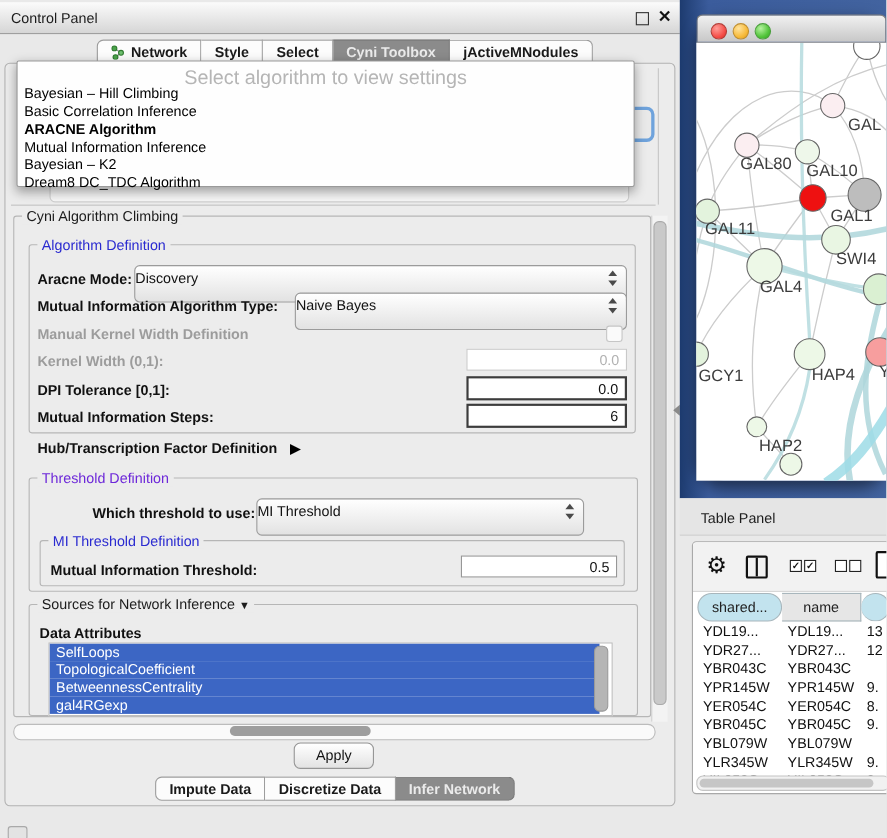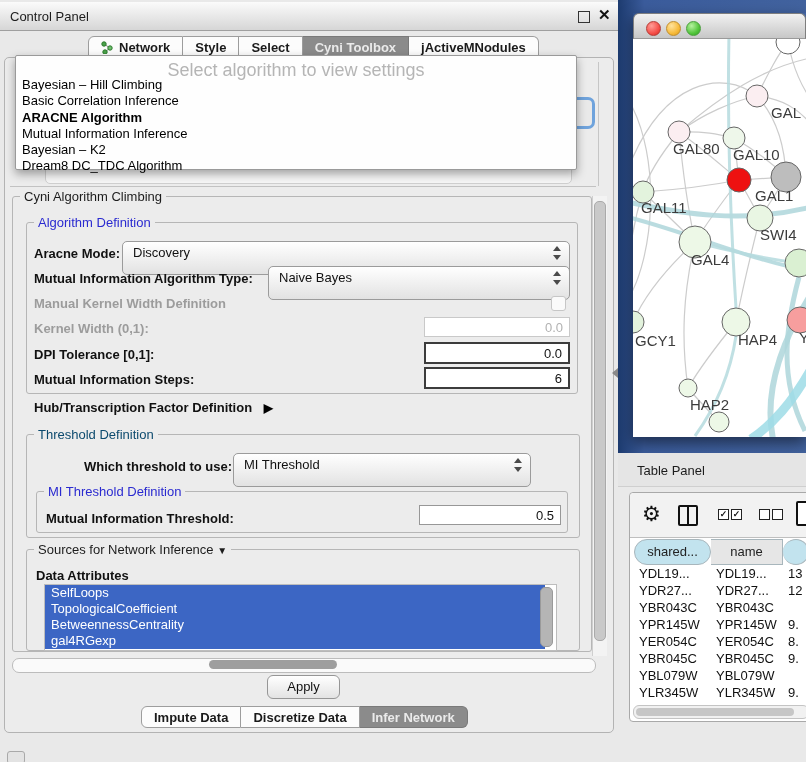--- a/index.html
+++ b/index.html
@@ -19,21 +19,21 @@
   .tabbar .tab:last-child{border-radius:0 6px 0 0;}
   #bottom-tabs .tab:first-child{border-radius:6px 0 0 6px;}
   #bottom-tabs .tab:last-child{border-radius:0 6px 6px 0;}
   .tab.active{background:#8b8b8b;color:#ebebeb;border-color:#7a7a7a;}
   
   #main-panel{left:4px;top:57px;width:608px;height:674px;background:#ececec;border:1px solid #b3b3b3;border-radius:5px;}
   .gbox{position:absolute;border:1px solid #b6b6b6;border-radius:3px;}
   .glabel{position:absolute;background:#ececec;padding:0 4px;font-size:13px;color:#1c1c1c;white-space:nowrap;}
   .flabel{position:absolute;font-size:13px;font-weight:bold;color:#111;white-space:nowrap;}
   .flabel.dis{color:#9c9c9c;}
-  .combo{position:absolute;height:34px;border:1px solid #9b9b9b;border-radius:5px;background:linear-gradient(#ffffff,#e2e2e2);font-size:13px;line-height:22px;padding-left:10px;box-sizing:border-box;color:#111;}
+  .combo{position:absolute;height:34px;border:1px solid #9b9b9b;border-radius:5px;background:linear-gradient(#ffffff,#e2e2e2);font-size:13px;line-height:22px;box-sizing:border-box;color:#111;}
   .car{position:absolute;right:8px;top:4px;width:0;height:0;border-left:4px solid transparent;border-right:4px solid transparent;border-bottom:5px solid #4a4a4a;}
   .car.dn{top:13px;border-bottom:none;border-top:5px solid #4a4a4a;}
   .tfield{position:absolute;height:20px;background:#fff;border:1px solid #979797;font-size:13px;line-height:20px;text-align:right;padding-right:6px;box-sizing:border-box;color:#111;}
   .tfield.strong{border:2px solid #3c3c3c;height:22px;line-height:19px;}
   .tfield.dis{border:1px solid #c9c9c9;color:#b2b2b2;}
   #mkw-check{left:551px;top:296px;width:13px;height:13px;border:1px solid #c6c6c6;border-radius:3px;background:#fafafa;}
   .tri-right{display:inline-block;font-size:12px;color:#000;}
   
   #algo-dropdown{left:15px;top:55px;width:560px;height:113px;background:#fefefe;border:1px solid #9a9a9a;border-radius:2px;box-shadow:0 4px 10px rgba(0,0,0,.35);z-index:50;}
   #dd-header{position:absolute;left:0;top:4px;width:100%;text-align:center;font-size:18px;color:#b5b5b5;}
@@ -55,21 +55,21 @@
   #set-hsb-track{left:12px;top:658px;width:582px;height:13px;background:#fafafa;border:1px solid #bcbcbc;border-radius:7px;}
   #set-hsb-thumb{left:209px;top:660px;width:128px;height:9px;background:#9e9e9e;border-radius:5px;}
   
   #apply-btn{left:267px;top:675px;width:71px;height:22px;background:linear-gradient(#ffffff,#e3e3e3);border:1px solid #969696;border-radius:6px;font-size:13px;color:#111;text-align:center;line-height:21px;}
   
   #splitter-arrow{left:612px;top:368px;width:0;height:0;border-top:5px solid transparent;border-bottom:5px solid transparent;border-right:6px solid #8a8a8a;}
   
   #mini-ico{left:7px;top:751px;width:16px;height:11px;border:1px solid #a9a9a9;border-radius:3px;background:#e3e3e3;}
   
   #blue-bg{left:618px;top:0;width:188px;height:453px;background:linear-gradient(90deg,#1d3b6f,#3b5c9c 14%,#42639f);}
-  #net-window{left:633px;top:13px;width:173px;height:424px;box-shadow:0 6px 14px rgba(0,0,0,.5);}
+  #net-window{left:633px;top:13px;width:173px;height:424px;box-shadow:0 6px 14px rgba(0,0,0,.5);border-radius:25px;}
   #net-title{position:absolute;left:0;top:0;width:100%;height:26px;background:linear-gradient(#f1f1f1,#c7c7c7);border:1px solid #7e7e7e;border-bottom:1px solid #9a9a9a;border-radius:6px 6px 0 0;box-sizing:border-box;}
   .tl{position:absolute;top:6.5px;width:13px;height:13px;border-radius:50%;}
   #tl-red{left:12px;background:radial-gradient(circle at 35% 30%,#ff9d97,#f5504a 60%,#d8281f);border:1px solid #b43c36;}
   #tl-yellow{left:32px;background:radial-gradient(circle at 35% 30%,#ffe39e,#f7bb3c 60%,#dd9a16);border:1px solid #c08e2e;}
   #tl-green{left:52px;background:radial-gradient(circle at 35% 30%,#b6f2a0,#53c53c 60%,#2fa321);border:1px solid #4a9f3c;}
   #net-canvas{position:absolute;left:0;top:26px;width:173px;height:398px;background:#fff;}
   
   #tp-bar{left:618px;top:453px;width:188px;height:33px;background:#e5e5e5;border-bottom:1px solid #cfcfcf;}
   #tp-bar .t{position:absolute;left:19px;top:10px;font-size:13px;color:#1c1c1c;}
   #tbl-box{left:629px;top:492px;width:180px;height:228px;background:#fff;border:1px solid #a9a9a9;border-radius:4px;}
@@ -161,21 +161,21 @@
 
   <div class="flabel" style="left:34px;top:372px;">Mutual Information Steps:</div>
   <div class="tfield strong" style="left:424px;top:367px;width:146px;">6</div>
 
   <div class="flabel" style="left:34px;top:400px;">
     <span>Hub/Transcription Factor Definition</span>
     <span class="tri-right" style="margin-left:8px;">▶</span>
   </div>
 
   <div class="gbox" style="left:26px;top:434px;width:552px;height:102px;"></div>
-  <div class="glabel" style="left:34px;top:427px;color:#0c4a6e;">Threshold Definition</div>
+  <div class="glabel" style="left:34px;top:427px;color:#6d28d9;">Threshold Definition</div>
 
   <div class="flabel" style="left:84px;top:459px;">Which threshold to use:</div>
   <div class="combo" style="left:233px;top:453px;width:298px;">
     <span>MI Threshold</span>
     <span class="car"></span><span class="car dn"></span>
   </div>
 
   <div class="gbox" style="left:36px;top:491px;width:530px;height:40px;"></div>
   <div class="glabel" style="left:44px;top:484px;color:#2a2ad0;">MI Threshold Definition</div>
   <div class="flabel" style="left:46px;top:511px;">Mutual Information Threshold:</div>

